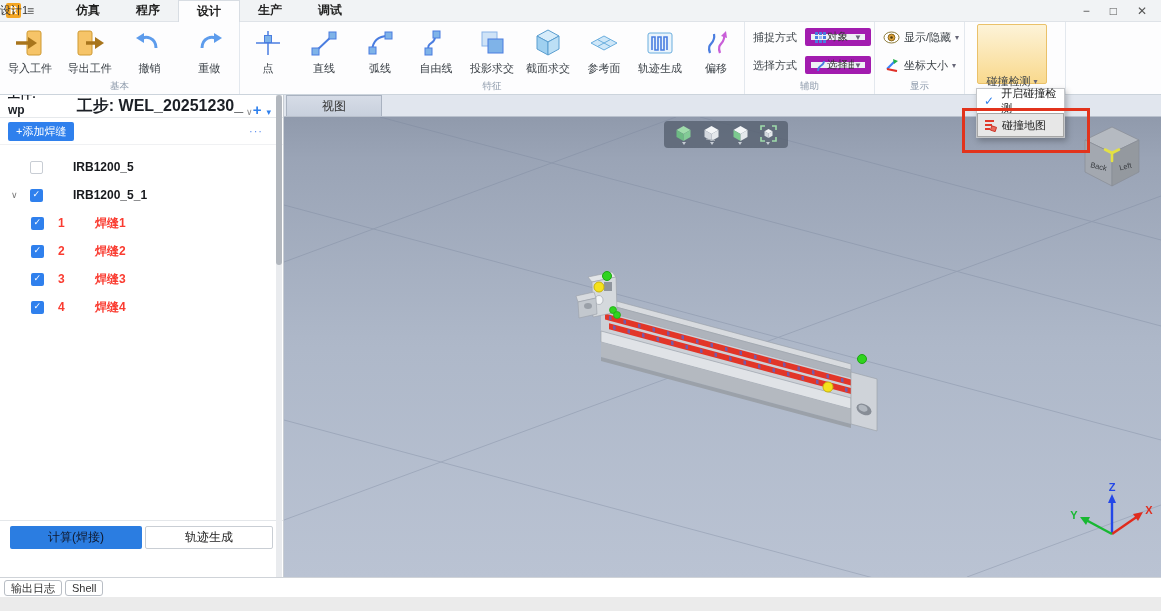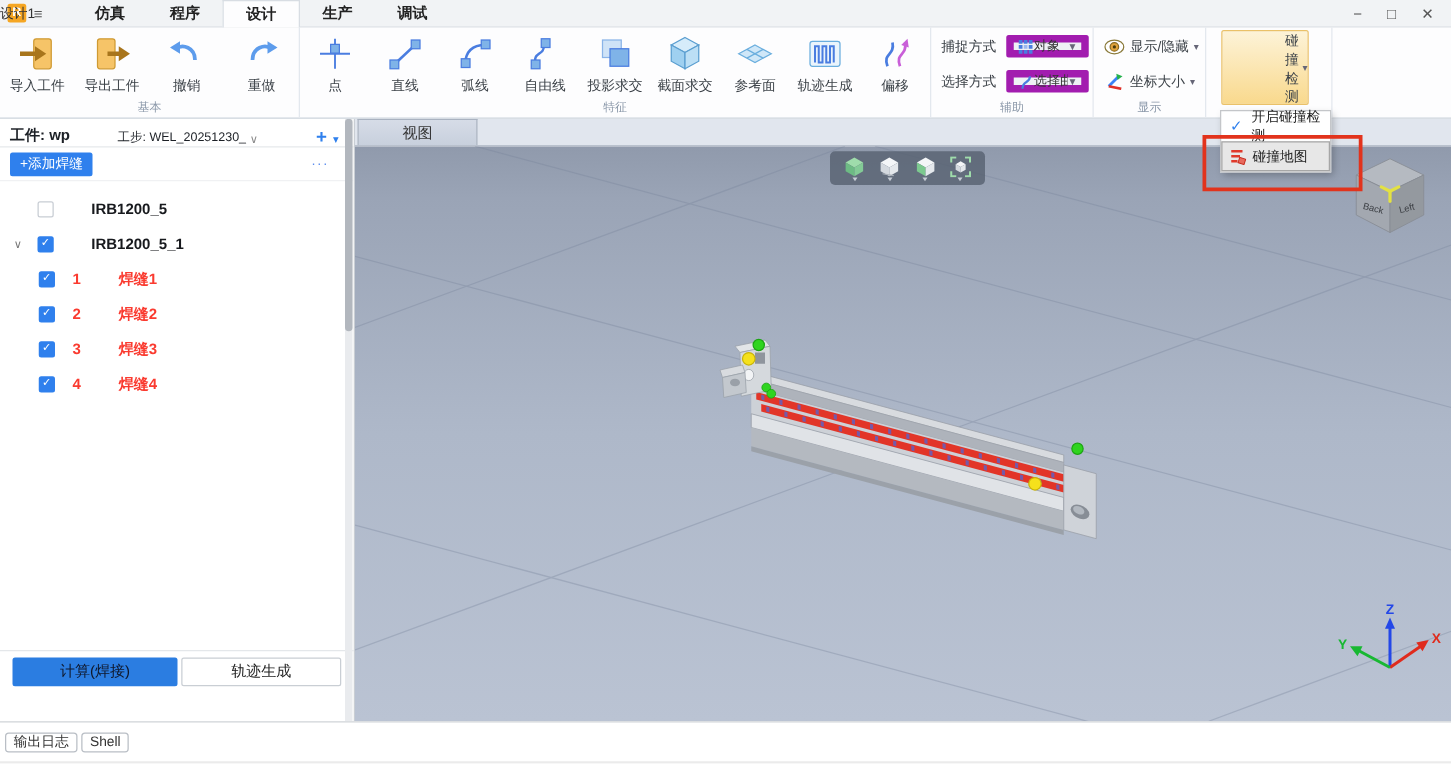--- a/index.html
+++ b/index.html
@@ -30,28 +30,28 @@
   .g-basic .rbtn { width:60px; }
   .rbtn .ric { height:34px; display:flex; align-items:center; justify-content:center; }
   .rbtn .rlb { font-size:11px; color:#3c4248; margin-top:1px; white-space:nowrap; }
   .assist-row { display:flex; align-items:center; height:26px; padding-left:8px; margin-top:2px; }
   .assist-row .alabel { font-size:11px; color:#3c4248; width:52px; }
   .dropbox { width:66px; height:18px; background:#eef1f5; border:6px solid #a21caf; border-radius:2px; display:flex; align-items:center; padding:0 3px; }
   .dropbox .dval { font-size:10.5px; color:#333; flex:1; white-space:nowrap; overflow:hidden; }
   .caret { font-size:8px; color:#667; }
   .disp-row { display:flex; align-items:center; height:26px; padding-left:8px; margin-top:2px; gap:4px; }
   .disp-row .dlb { font-size:11px; color:#3c4248; white-space:nowrap; }
-  .collision-btn { position:absolute; left:12px; top:2px; width:70px; height:60px; background:linear-gradient(#fdf3d8,#f9d98d); border:1px solid #eac169; border-radius:2px; display:flex; align-items:center;gap:48px; }
+  .collision-btn { position:absolute; left:12px; top:2px; width:70px; height:60px; background:linear-gradient(#fdf3d8,#f9d98d); border:1px solid #eac169; border-radius:2px; display:flex; flex-direction:column; align-items:center;gap:48px; }
   .collision-btn .clb { font-size:11px; color:#3c4248; margin-top:1px; }
 
   
   .leftpanel { position:absolute; left:0; top:95px; width:284px; height:482px; background:#fff; border-right:1px solid #c9ced4; z-index:3; }
   .lp-header { height:23px; border-bottom:1px solid #e6e9ec; display:flex; align-items:flex-end; padding:0 8px; }
   .lp-wp { font-size:12px; font-weight:700; color:#1c2026; }
-  .lp-step { font-size:10px; font-weight:400; color:#1c2026; margin-left:38px; white-space:nowrap; }
+  .lp-step { font-size:16px; font-weight:700; color:#1c2026; margin-left:38px; white-space:nowrap; }
   .lp-chev { font-size:9px; color:#888; margin-left:3px; }
   .lp-plus { margin-left:auto; color:#2f80ed; font-size:15px; font-weight:700; line-height:1; }
   .lp-caret { color:#2f80ed; font-size:9px; margin-left:5px; margin-right:4px; }
   .lp-addrow { height:27px; display:flex; align-items:center; padding:0 8px; border-bottom:1px solid #f0f1f3; }
   .add-btn { background:#2f80ed; color:#fff; font-size:11px; height:19px; padding:0 8px; border:none; border-radius:2px; line-height:19px; }
   .lp-more { margin-left:auto; color:#5b8def; font-size:11px; letter-spacing:1px; margin-right:12px; }
   .tree { padding-top:8px; }
   .trow { height:28px; display:flex; align-items:center; position:relative; }
   .cb { width:13px; height:13px; border-radius:2px; position:absolute; }
   .cb-off { background:#fff; border:1px solid #c8cdd4; }
@@ -78,21 +78,21 @@
 
   
   .ctx-menu { position:absolute; left:976px; top:88px; width:89px; background:#fff; border:1px solid #c4c6c9; box-shadow:2px 3px 6px rgba(0,0,0,0.25); z-index:20; }
   .ctx-item { height:24px; display:flex; align-items:center; padding-left:7px; font-size:11px; color:#222; }
   .ctx-item.hl { background:#e7e7e7; outline:1px solid #a6a6a6; outline-offset:-1px; }
   .ctx-ico { width:18px; display:flex; align-items:center; }
   .chk { color:#2f80ed; font-weight:700; font-size:12px; }
   .red-annotation { position:absolute; left:962px; top:108px; width:128px; height:45px; border:3px solid #e2331c; z-index:30; }
 
   
-  .logbar { position:absolute; left:0; top:577px; width:1161px; height:32px; background:#fff; border-top:1px solid #cfd3d8; display:flex; align-items:center; padding-left:4px; gap:3px; z-index:5; }
+  .logbar { position:absolute; left:0; top:577px; width:1161px; height:20px; background:#fff; border-top:1px solid #cfd3d8; display:flex; align-items:center; padding-left:4px; gap:3px; z-index:5; }
   .logtab { height:16px; padding:0 6px; font-size:11px; color:#333; background:#fff; border:1px solid #b9bec5; border-radius:3px; line-height:14px; }
   .statusstrip { position:absolute; left:0; top:597px; width:1161px; height:14px; background:#ebebeb; }
 </style>
 </head>
 <body>
 
 <div class="app">
 
   <div class="titlebar">
     <div class="logo">R</div>

